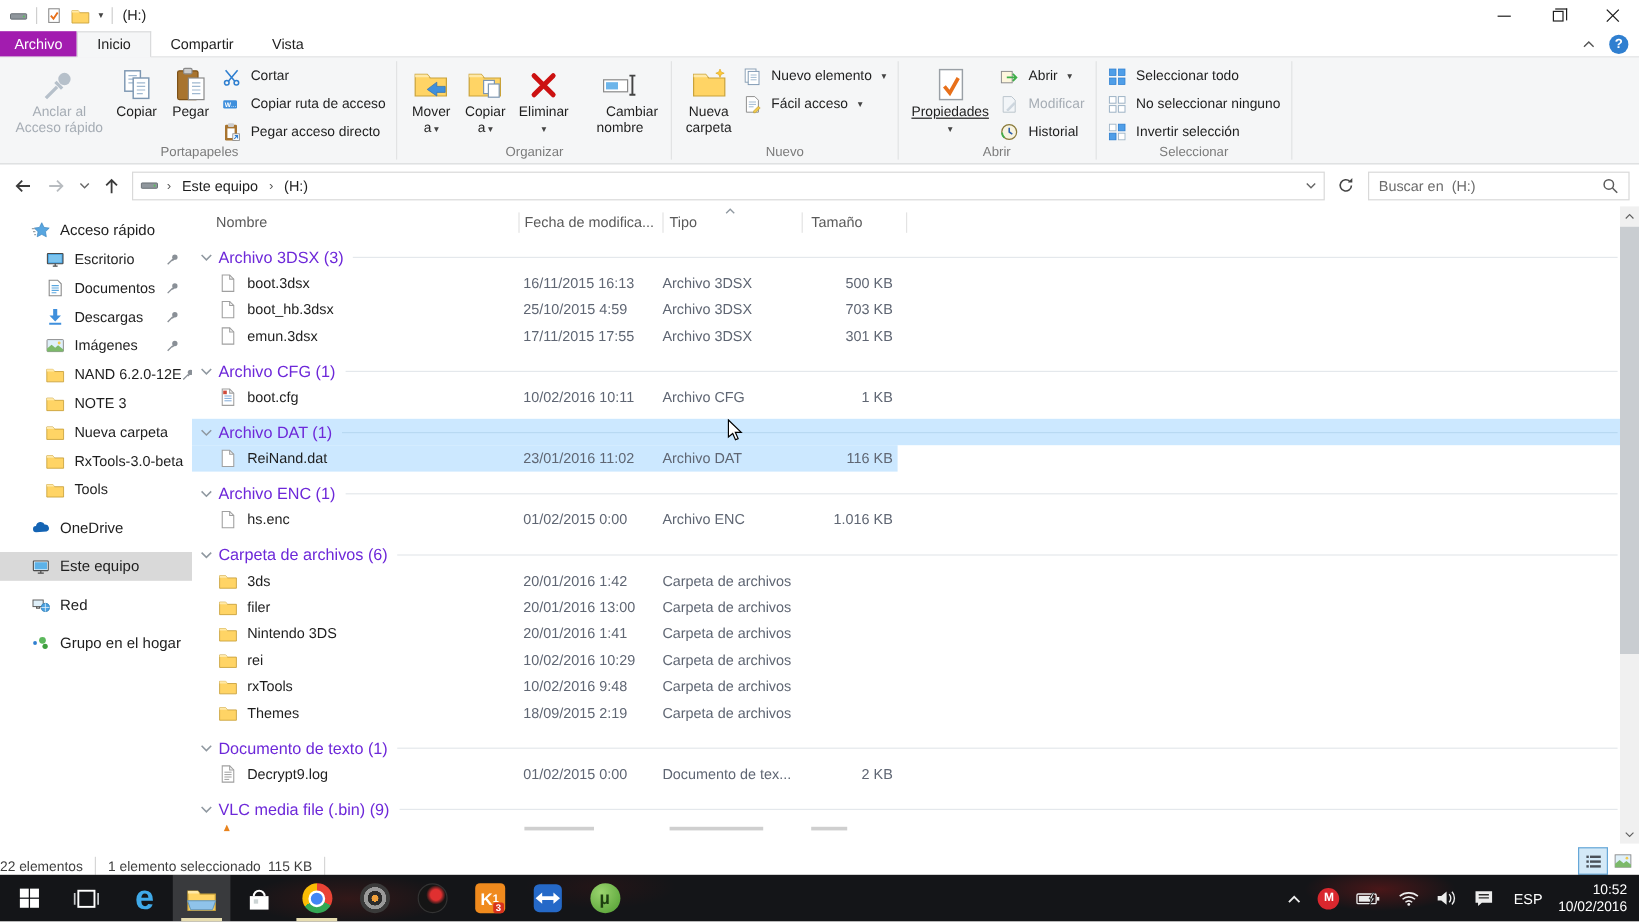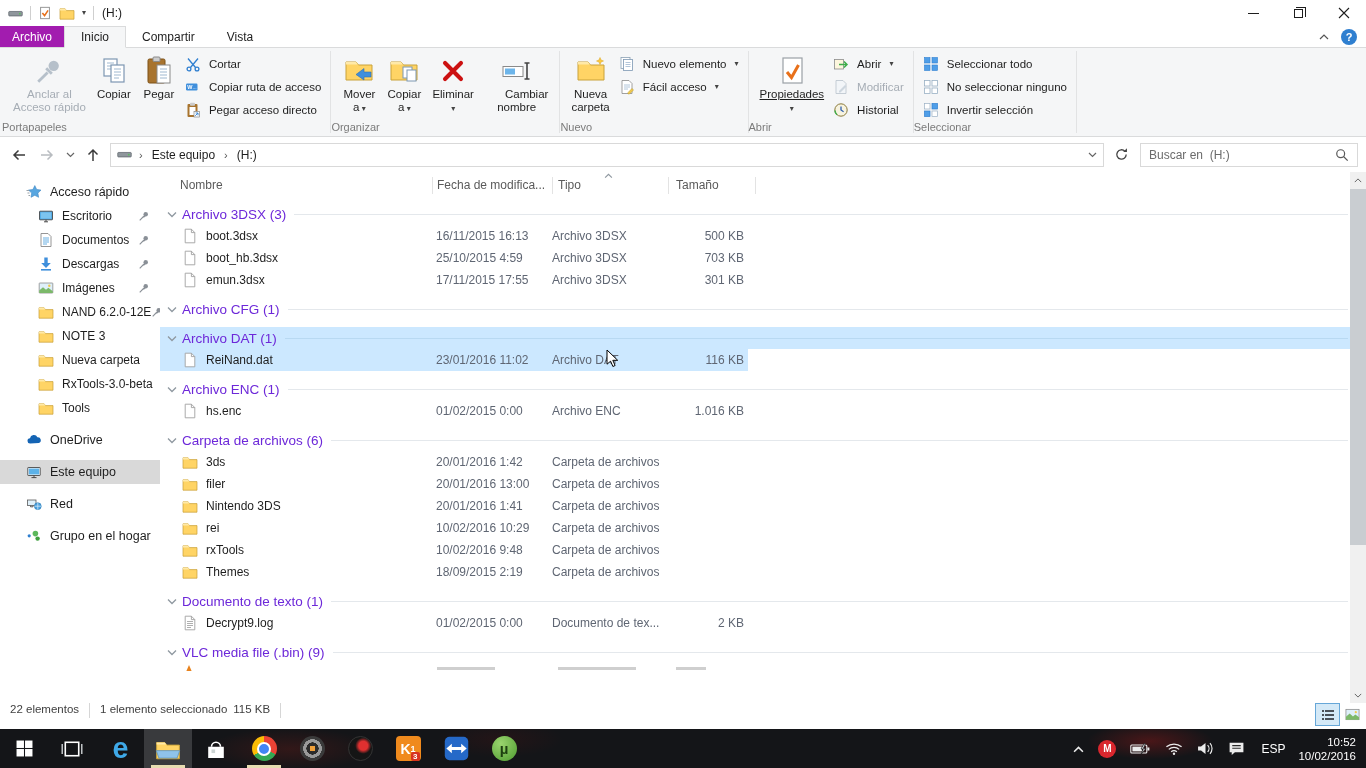--- a/index.html
+++ b/index.html
@@ -27,21 +27,21 @@
 .tab-file{background:#a21caf;color:#fff;padding:0 12px}
 .tab.active{background:#f5f6f7;border:1px solid #dadbdc;border-bottom:1px solid #f5f6f7;margin-bottom:-1px;z-index:2}
 .tabrow-right{margin-left:auto;display:flex;align-items:center;gap:12px;padding-right:9px}
 .help-ball{width:16px;height:16px;border-radius:50%;background:#2f7fd0;color:#fff;font-size:11px;font-weight:bold;display:flex;align-items:center;justify-content:center}
 .help-ball::after{content:"?"}
 
 
 .ribbon{height:89px;background:#f5f6f7;border-bottom:1px solid #dadbdc;display:flex;align-items:stretch;padding-left:2px;flex:0 0 auto}
 .rgroup{display:flex;flex-direction:column}
 .rgroup-body{flex:1;display:flex;align-items:flex-start;padding:3px 6px 0 6px;gap:1px}
-.rgroup-label{height:16px;text-align:left;font-size:11px;color:#7b7b7b;line-height:14px;white-space:nowrap}
+.rgroup-label{height:16px;text-align:center;font-size:11px;color:#7b7b7b;line-height:14px;white-space:nowrap}
 .rgroup-sep{width:1px;background:#e2e3e4;margin:3px 0}
 .rbig{display:flex;flex-direction:column;align-items:center;padding:2px 5px;min-width:44px;height:66px;font-size:11.5px;line-height:13px;text-align:center;cursor:default}
 .rbig .ricon{height:35px;display:flex;align-items:center}
 .rbig.disabled{color:#a6adb5}
 .rcaret{font-size:8px;color:#444}
 .rsmallcol{display:flex;flex-direction:column;gap:4px;padding-top:3px;align-items:flex-start}
 .rsmall{display:flex;align-items:center;gap:8px;height:19px;padding:0 3px;font-size:11.5px;white-space:nowrap}
 .rsmall.disabled{color:#a6adb5}
 
 
@@ -90,21 +90,21 @@
 .partial-row{height:6px;overflow:hidden;position:relative;margin-top:2px}
 .partial-row .sliver-icon{position:absolute;left:24px;top:0}
 .smudge{position:absolute;top:2px;height:3px;background:#c3c3c3;opacity:.8}
 
 
 .scrollbar{width:16px;flex:0 0 auto;background:#f0f0f0;position:relative}
 .sb-arrow{position:absolute;left:0;width:16px;height:16px;display:flex;align-items:center;justify-content:center}
 .sb-thumb{position:absolute;left:0;top:17px;width:16px;height:356px;background:#c9cdd1}
 
 
-.statusbar{height:26px;display:flex;align-items:flex-start;font-size:11.5px;color:#3f3f3f;padding-left:10px;flex:0 0 auto}
+.statusbar{height:26px;display:flex;align-items:flex-end;font-size:11.5px;color:#3f3f3f;flex:0 0 auto}
 .st-sep{width:1px;height:15px;background:#d6d6d6;margin:0 10px}
 .st-right{margin-left:auto;display:flex;padding-right:1px}
 .view-btn{width:25px;height:23px;display:flex;align-items:center;justify-content:center;border:1px solid transparent}
 .view-btn.active{background:#d4e9f7;border-color:#66a7d8}
 
 
 .taskbar{position:absolute;left:0;right:0;bottom:0;height:39px;display:flex;align-items:stretch;color:#fff;background:
  radial-gradient(90px 26px at 1150px 12px, rgba(160,25,25,.38), transparent 70%),
  radial-gradient(120px 30px at 290px 20px, rgba(120,30,25,.30), transparent 70%),
  radial-gradient(90px 26px at 500px 10px, rgba(90,20,20,.22), transparent 70%),
@@ -801,20 +801,38 @@
           </div>
           <div class="fgroup-header">
             <span class="gchev icon">
               <svg xmlns="http://www.w3.org/2000/svg" viewBox="0 0 10 7" width="10" height="7">
                 <path d="M1 1.5l4 4 4-4" stroke="#8f98a0" stroke-width="1.3" fill="none"></path>
               </svg>
             </span>
             <span class="gtitle">Archivo CFG (1)</span>
             <span class="gline"></span>
           </div>
+          <div class="frow">
+            <span class="fc-name">
+              <span class="icon">
+                <svg xmlns="http://www.w3.org/2000/svg" viewBox="0 0 16 16" width="16" height="16">
+                  <path d="M3.2 1.2h6.2l3.4 3.4v10.2H3.2z" fill="#fff" stroke="#a0a0a0" stroke-width="0.9"></path>
+                  <path d="M9.4 1.2v3.4h3.4" fill="none" stroke="#a0a0a0" stroke-width="0.9"></path>
+                  <g stroke="#7aa7d8" stroke-width="0.8">
+                    <path d="M5 7h6M5 9h6M5 11h6"></path>
+                  </g>
+                  <rect x="4" y="2.5" width="3" height="3" fill="#d04a3a"></rect>
+                </svg>
+              </span>
+              <span>boot.cfg</span>
+            </span>
+            <span class="fc-date">10/02/2016 10:11</span>
+            <span class="fc-type">Archivo CFG</span>
+            <span class="fc-size">1 KB</span>
+          </div>
           <div class="fgroup-header hover">
             <span class="gchev icon">
               <svg xmlns="http://www.w3.org/2000/svg" viewBox="0 0 10 7" width="10" height="7">
                 <path d="M1 1.5l4 4 4-4" stroke="#8f98a0" stroke-width="1.3" fill="none"></path>
               </svg>
             </span>
             <span class="gtitle">Archivo DAT (1)</span>
             <span class="gline"></span>
           </div>
           <div class="frow selected">

